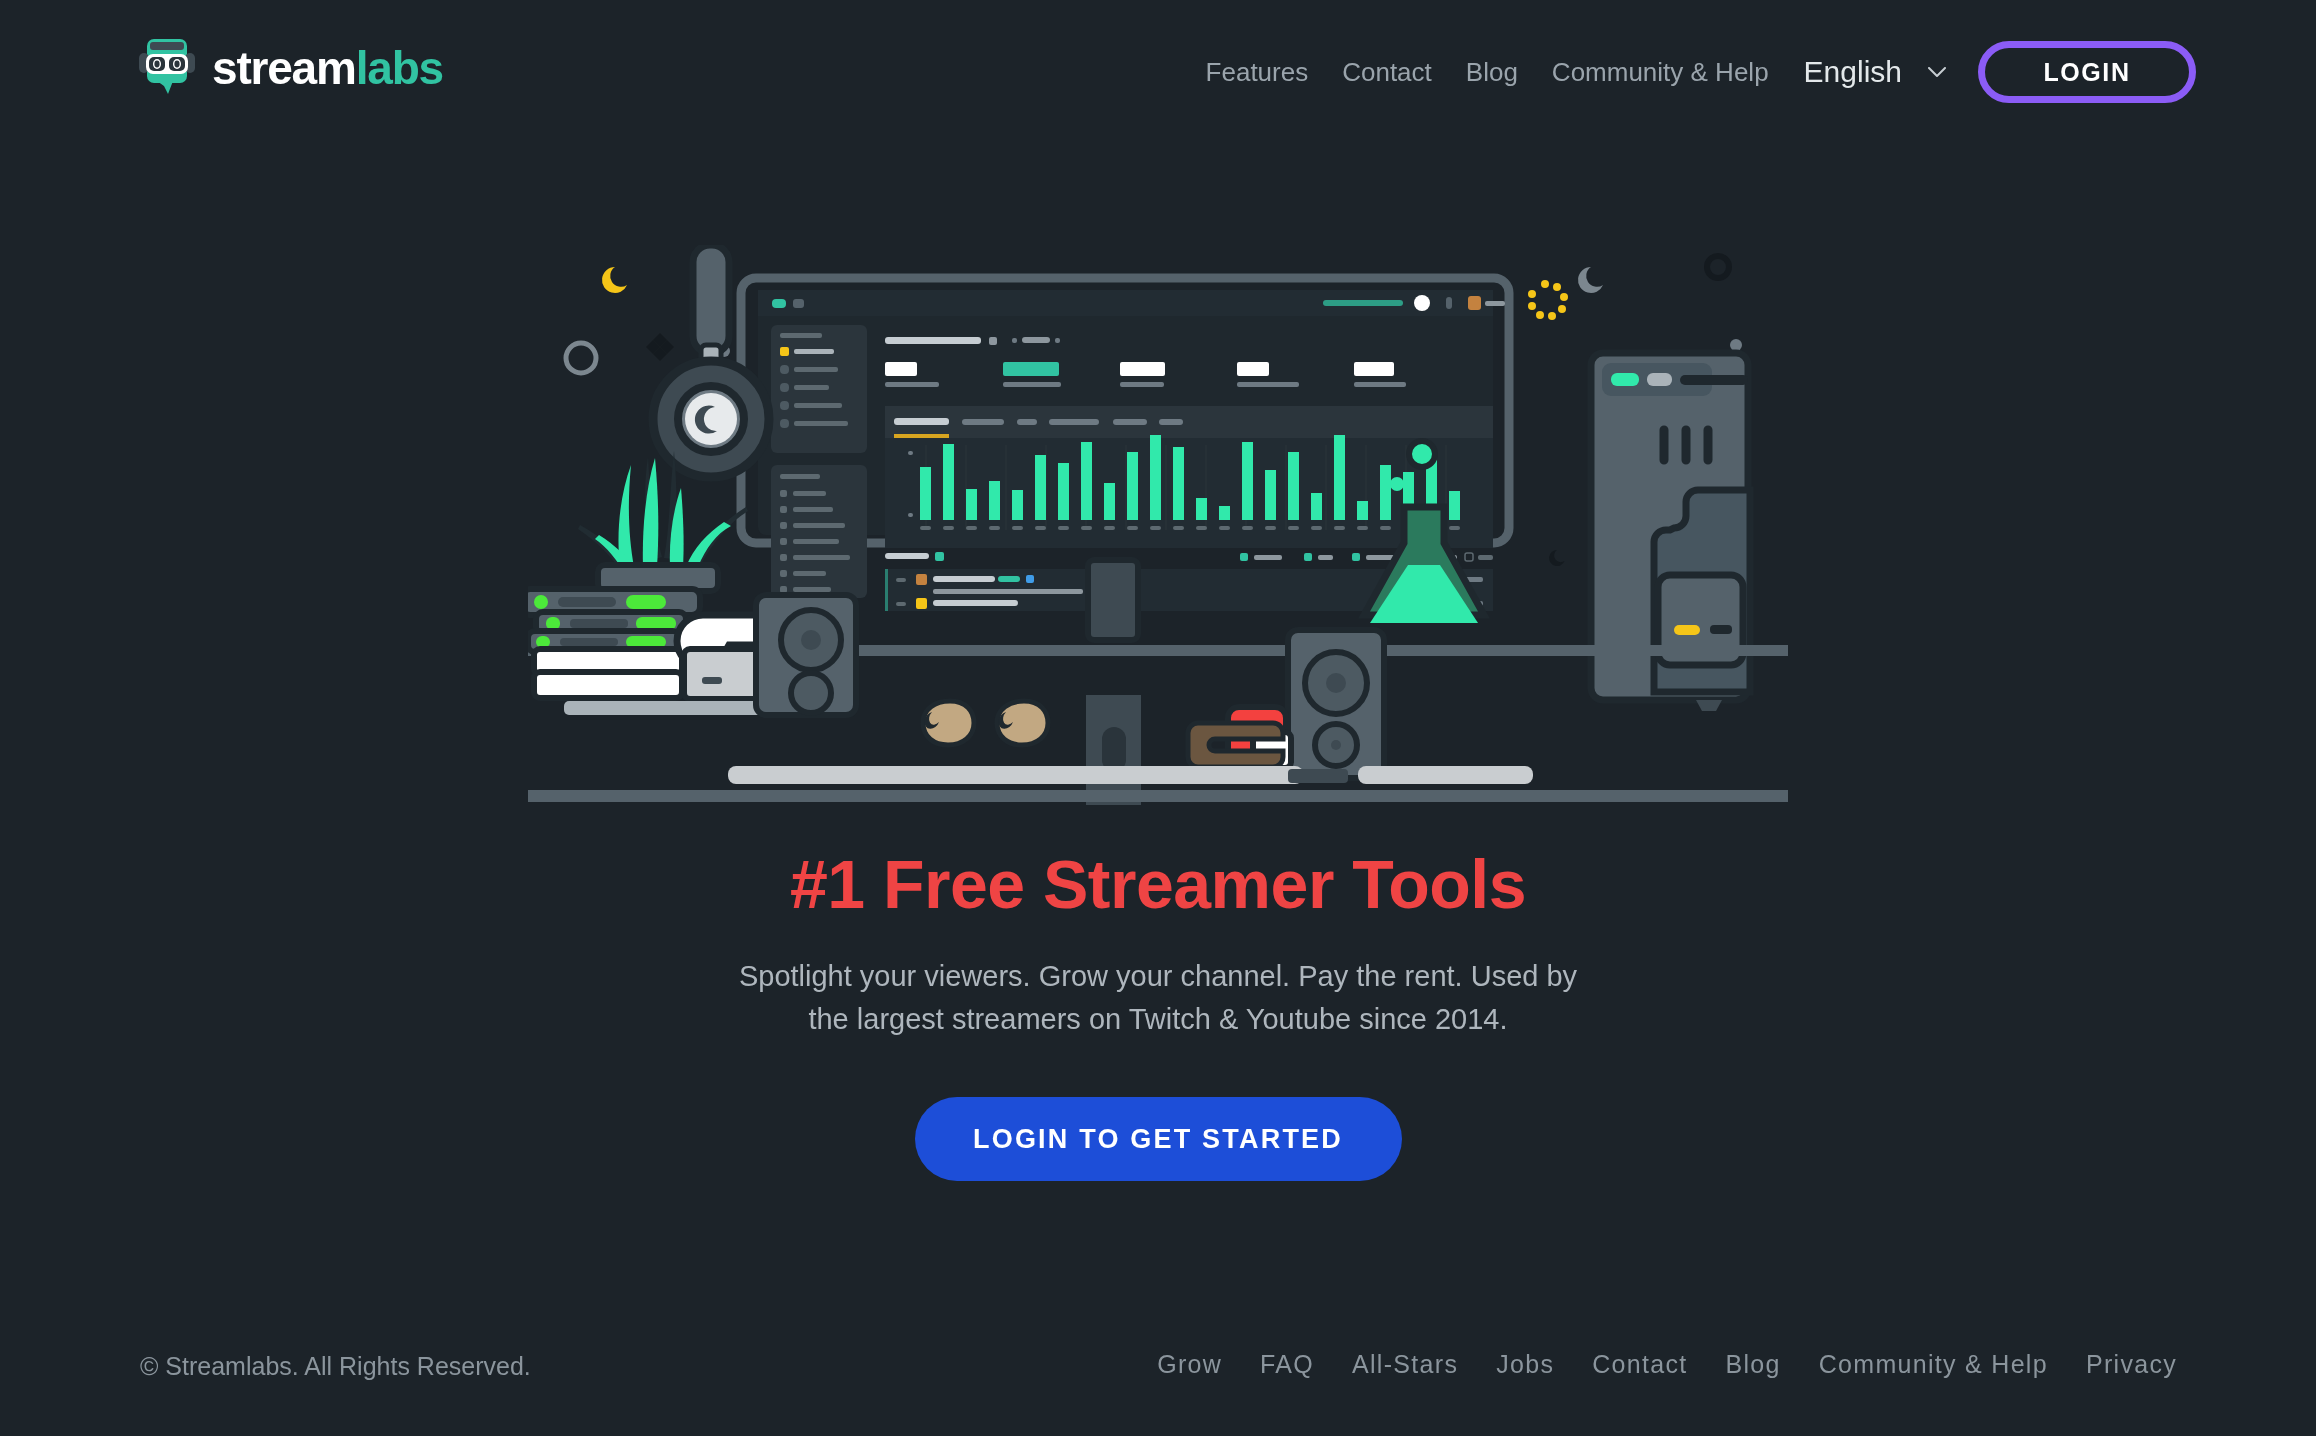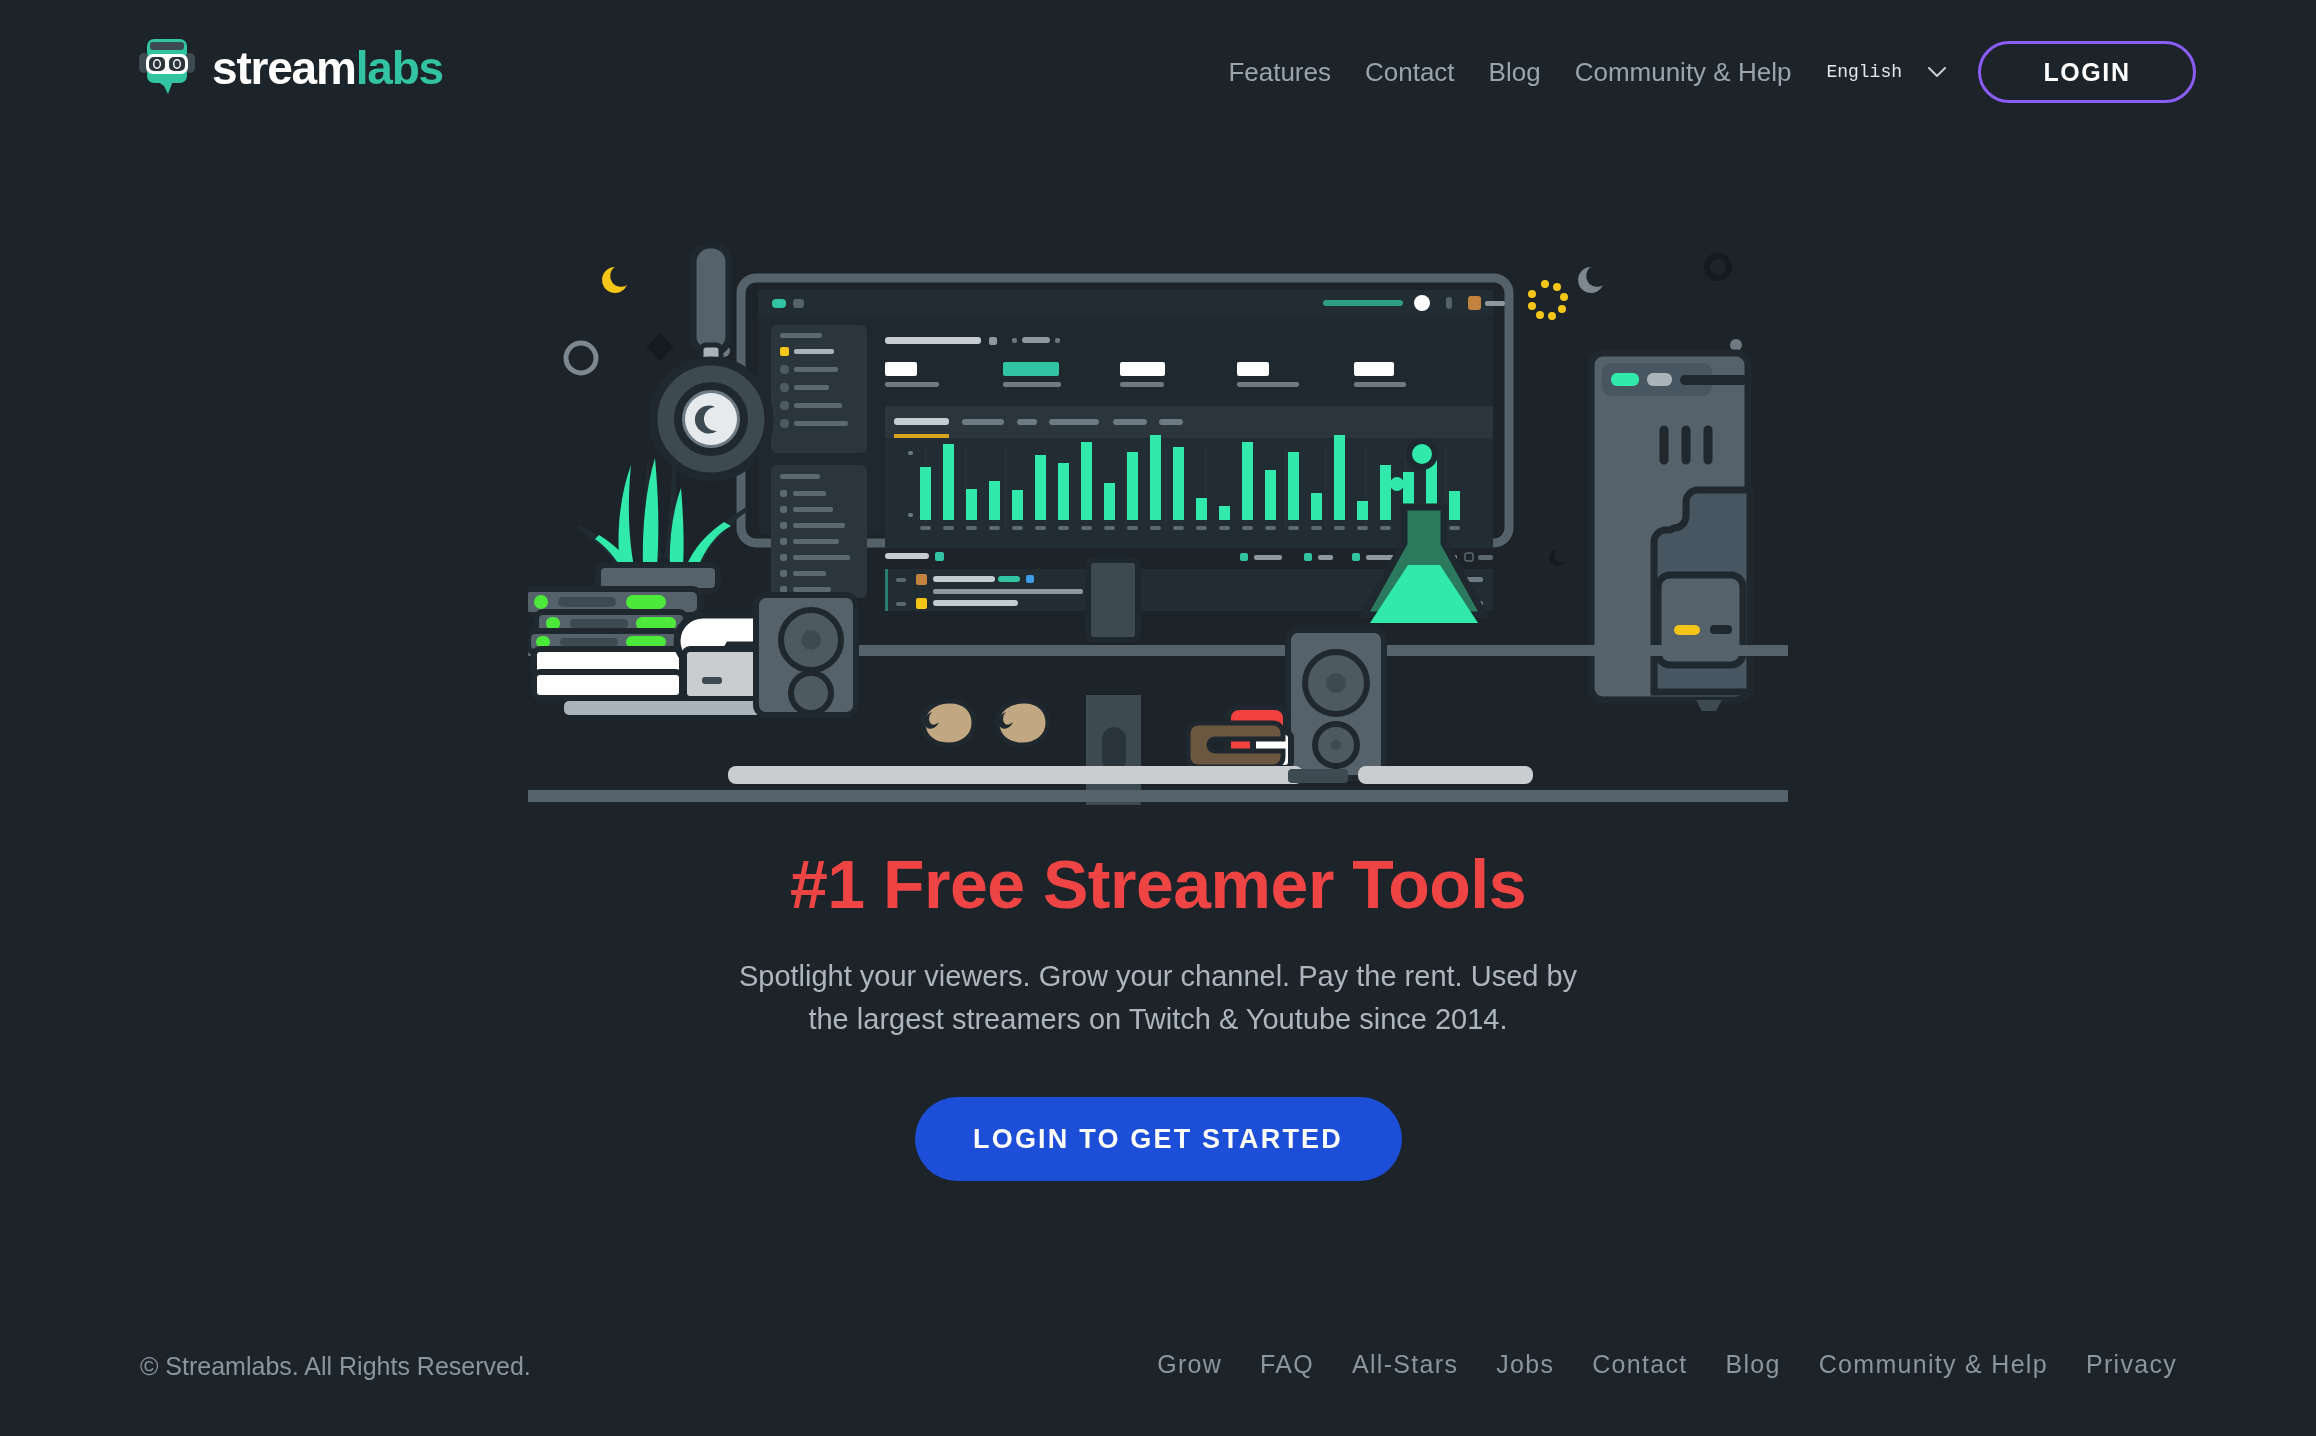--- a/index.html
+++ b/index.html
@@ -33,24 +33,24 @@
     display: flex; align-items: center; height: 72px; gap: 0;
   }
   .nav-link {
     color: #9aa4ac; font-size: 26px; text-decoration: none;
     padding: 0 17px; white-space: nowrap; line-height: 72px;
   }
   .lang-wrap {
     display: flex; align-items: center; gap: 26px;
     margin-left: 18px; margin-right: 32px;
   }
-  .lang-label { color: #e3e8ea; font-size: 18px; font-family: Liberation Mono, monospace; }
+  .lang-label { color: #e3e8ea; font-size: 30px; }
   .chev { width: 18px; height: 11px; display: block; }
   .login-btn {
-    width: 218px; height: 62px; border: 3px solid #8b5cf6;
+    width: 218px; height: 62px; border: 7px solid #8b5cf6;
     border-radius: 34px; background: transparent;
     color: #ffffff; font-size: 25px; font-weight: 700; letter-spacing: 1.6px;
     display: flex; align-items: center; justify-content: center;
     cursor: pointer; font-family: "Liberation Sans", sans-serif;
   }
 
   
   .hero-art { position: absolute; left: 50%; transform: translateX(-50%); top: 245px; width: 1260px; height: 565px; }
   .hero-title {
     position: absolute; top: 845px; left: 0; width: 2316px; text-align: center;

